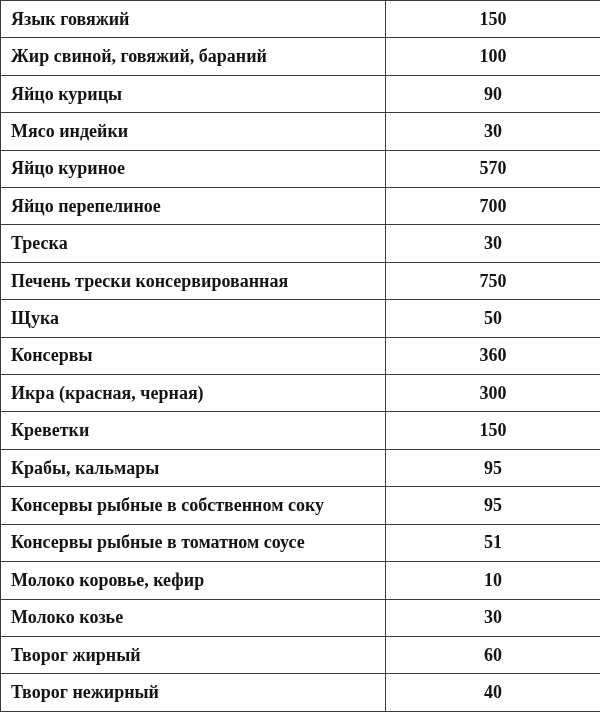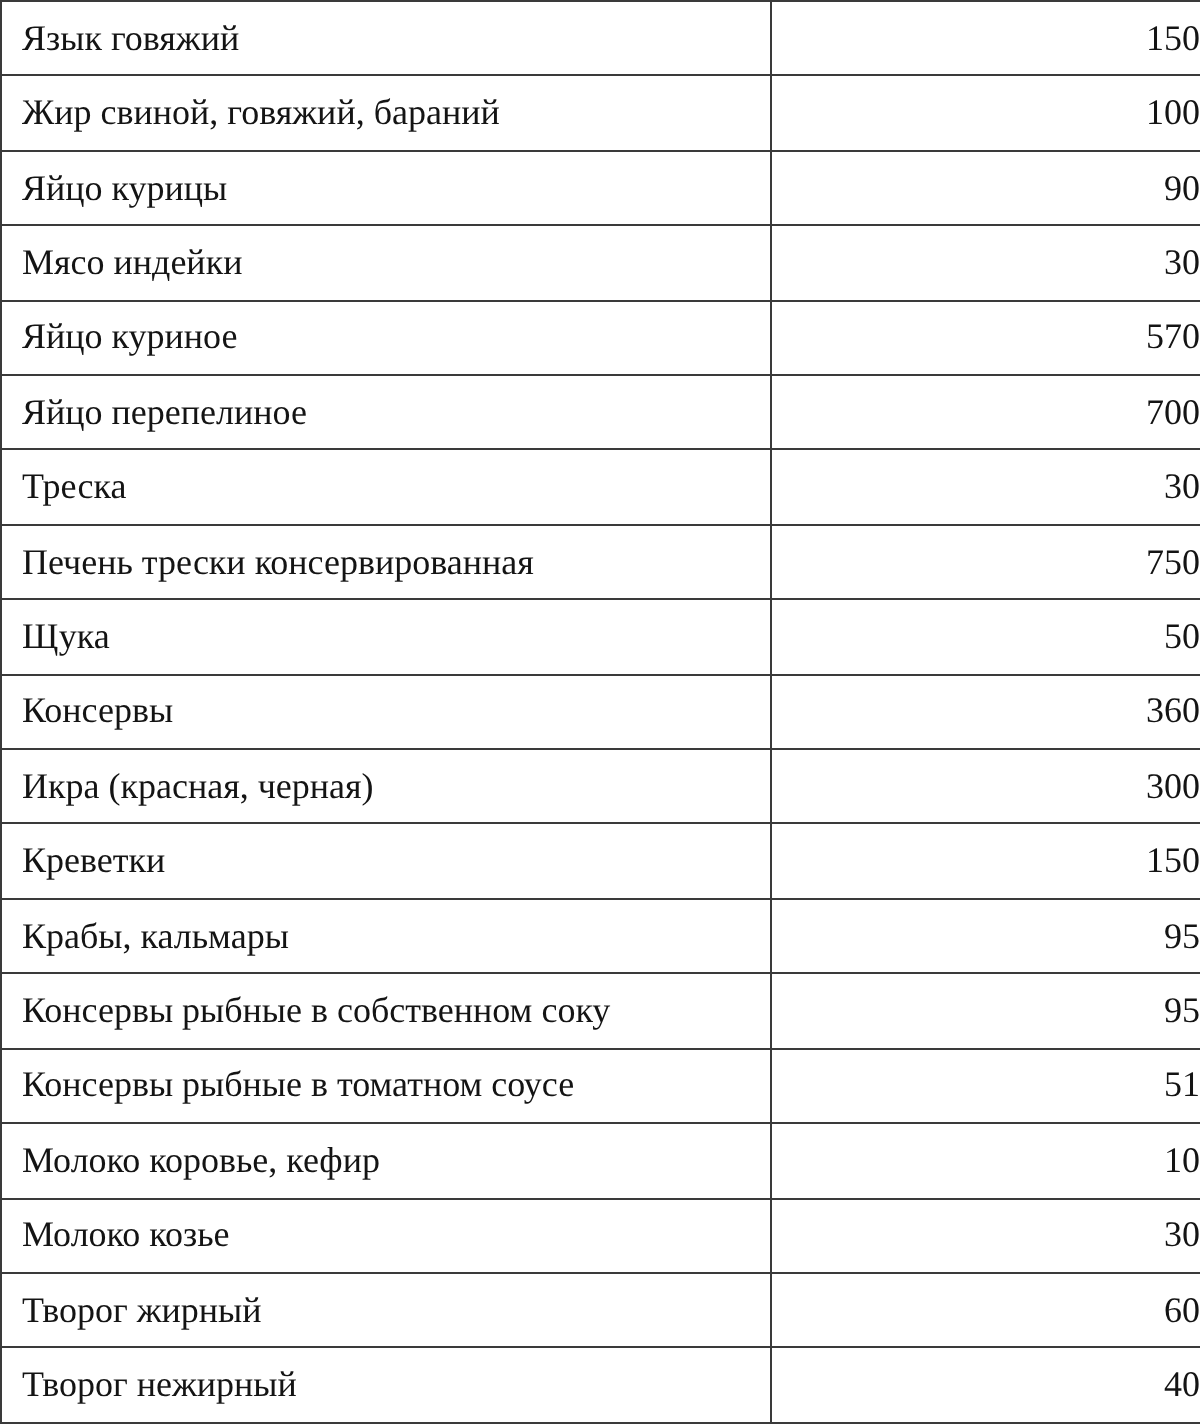--- a/index.html
+++ b/index.html
@@ -23,28 +23,29 @@
   table.data-table col.col-name  { width: 385px; }
   table.data-table col.col-value { width: 215px; }
   table.data-table td {
     border: 1px solid #3a3a3a;
     font-size: 18px;
     color: #141414;
     vertical-align: middle;
     padding: 0;
     overflow: hidden;
     white-space: nowrap;
+    font-weight: bold;
   }
   table.data-table td.name-cell {
     text-align: left;
     padding-left: 10px;
     padding-right: 6px;
   }
   table.data-table td.value-cell {
-    text-align: right;
+    text-align: center;
   }
 </style>
 </head>
 <body>
 
 <table class="data-table">
   <colgroup>
     <col class="col-name">
     <col class="col-value">
   </colgroup>

